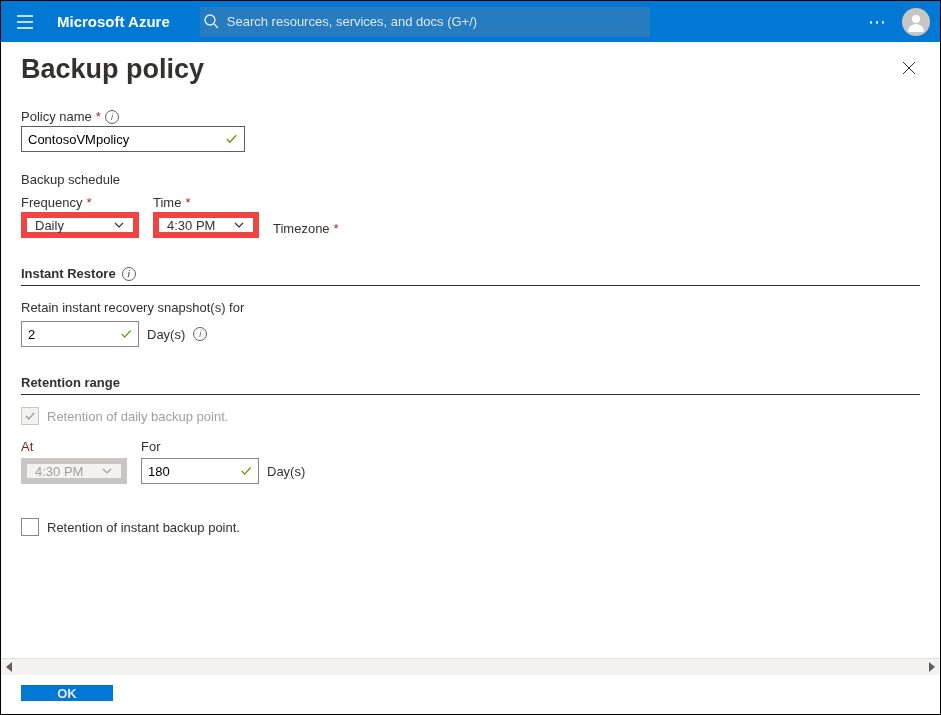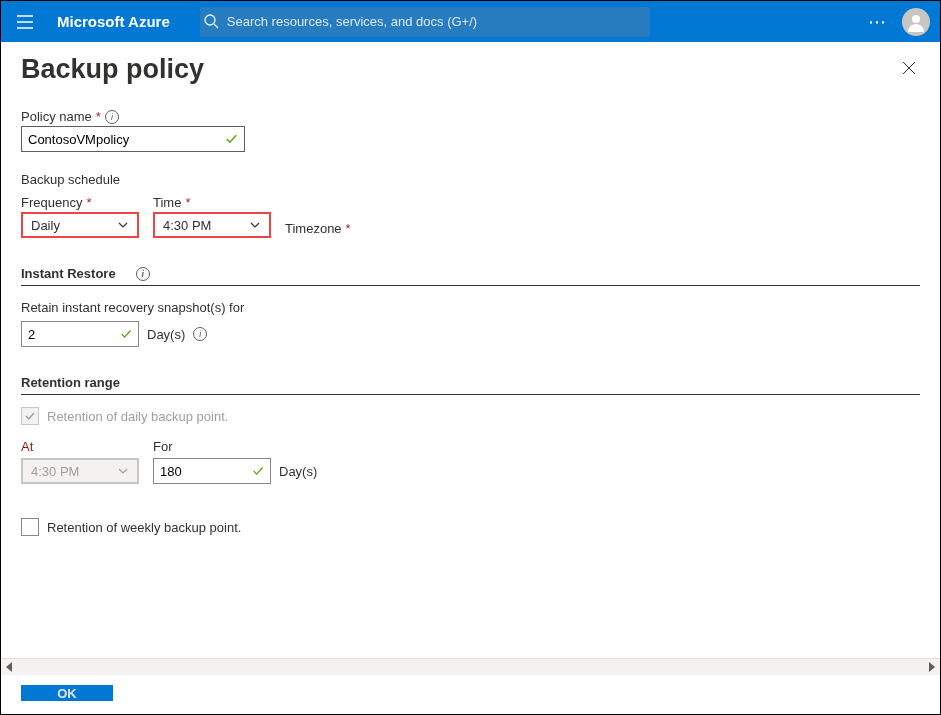--- a/index.html
+++ b/index.html
@@ -91,42 +91,42 @@
   .input-text.validated { position:relative; }
   .input-text input {
     border:none; outline:none; font-size:13px; width:100%; font-family:inherit;
   }
   .policy-name-input { width: 224px; border-color:#605e5c; }
 
   .row { display:flex; gap:14px; align-items:flex-end; margin-top: 2px; }
 
   .select-box {
     height: 26px;
-    border:2px solid #ef4444;
+    border:6px solid #ef4444;
     display:flex;
     align-items:center;
     justify-content:space-between;
     padding: 0 8px;
     background:#fff;
     cursor:pointer;
     font-size:13px;
   }
   .select-box.disabled { background:#f3f2f1; color:#a19f9d; cursor:default; border-color:#c8c6c4;}
   .w-freq { width:118px; }
-  .w-time { width:118px; }
+  .w-time { width:106px; }
   .w-tz { width:254px; }
   .w-snap { width:118px; }
   .w-for { width:118px; }
 
   .section-heading {
     font-weight:600; font-size:13px;
     border-bottom:1px solid #323130;
     padding-bottom:4px;
     margin-top:28px;
-    display:flex; align-items:center; gap:20px;
+    display:flex; align-items:center; gap:6px;
   }
 
   .subtext { font-size:13px; margin-top:14px; }
 
   .inline-row { display:flex; align-items:center; gap:8px; margin-top:6px; }
 
   .checkbox-row { display:flex; align-items:center; gap:8px; margin-top:12px; }
   .checkbox-row.disabled { color:#a19f9d; }
   .cb {
     width:18px; height:18px; border:1px solid #8a8886; display:flex; align-items:center; justify-content:center;
@@ -314,21 +314,21 @@
               <path d="M2 7l3.2 3.5L12 3" stroke-width="1.4" fill="none"></path>
             </svg>
         </div>
         <span>Day(s)</span>
       </div>
     </div>
   </div>
 
   <div class="checkbox-row" style="margin-top:34px;">
     <div class="cb"></div>
-    <span>Retention of weekly backup point.</span>
+    <span>Retention of instant backup point.</span>
   </div>
 
   <div style="height:40px;"></div>
 </div>
 
 <div class="hscroll"></div>
 
 <div class="footer">
   <button class="ok-btn">OK</button>
 </div>

